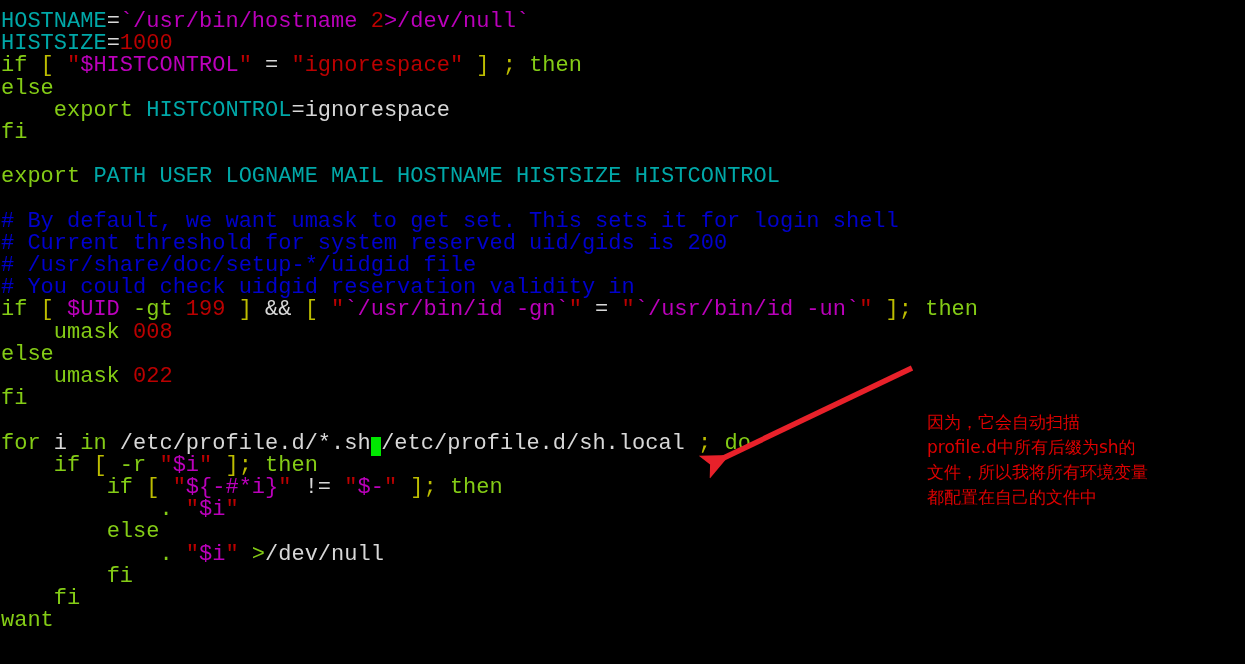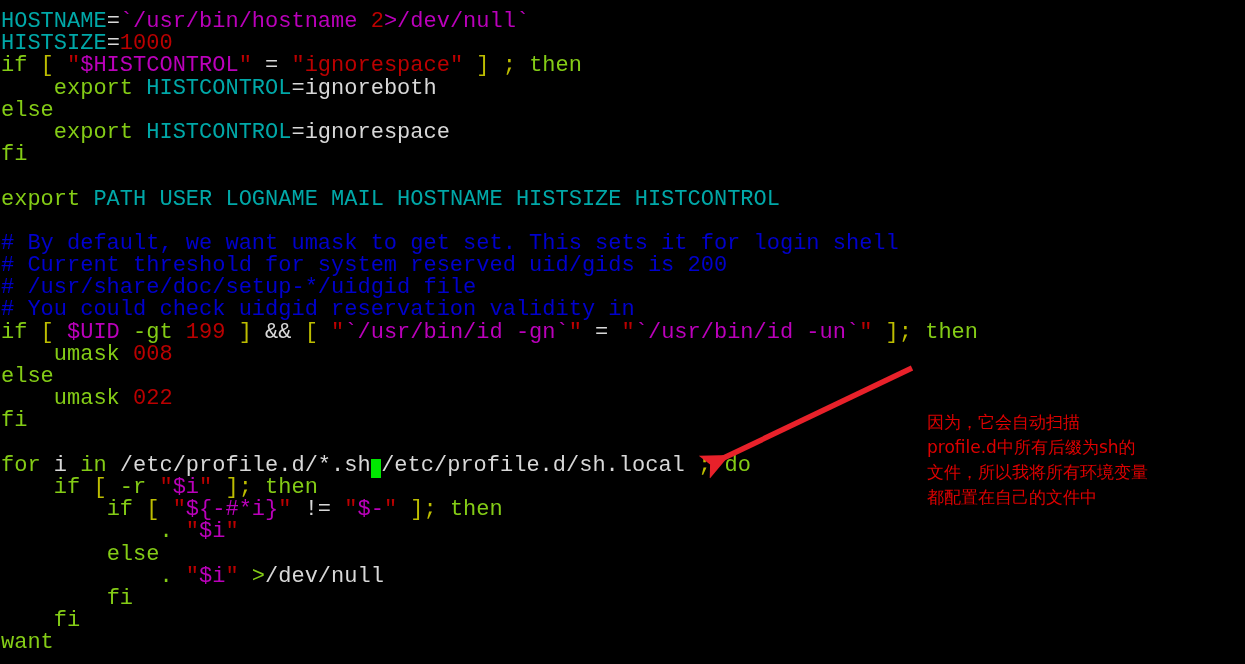--- a/index.html
+++ b/index.html
@@ -93,21 +93,20 @@
   }
 </style>
 </head>
 <body>
 
 <div id="terminal">
   <div class="code-area" id="code-area">
       <div class="line"><span class="t-ident">HOSTNAME</span><span class="t-op">=</span><span class="t-preproc">`/usr/bin/hostname </span><span class="t-const">2</span><span class="t-preproc">&gt;/dev/null`</span></div>
       <div class="line"><span class="t-ident">HISTSIZE</span><span class="t-op">=</span><span class="t-const">1000</span></div>
       <div class="line"><span class="t-stmt">if</span><span class="t-plain"> </span><span class="t-special">[</span><span class="t-plain"> </span><span class="t-const">"</span><span class="t-preproc">$HISTCONTROL</span><span class="t-const">"</span><span class="t-op"> = </span><span class="t-const">"ignorespace"</span><span class="t-plain"> </span><span class="t-special">]</span><span class="t-plain"> </span><span class="t-special">;</span><span class="t-plain"> </span><span class="t-stmt">then</span></div>
-      <div class="line"><span class="t-plain">    </span><span class="t-stmt">export</span><span class="t-plain"> </span><span class="t-ident">HISTCONTROL</span><span class="t-plain">=ignoreboth</span></div>
       <div class="line"><span class="t-stmt">else</span></div>
       <div class="line"><span class="t-plain">    </span><span class="t-stmt">export</span><span class="t-plain"> </span><span class="t-ident">HISTCONTROL</span><span class="t-plain">=ignorespace</span></div>
       <div class="line"><span class="t-stmt">fi</span></div>
       <div class="line">&nbsp;</div>
       <div class="line"><span class="t-stmt">export</span><span class="t-plain"> </span><span class="t-ident">PATH USER LOGNAME MAIL HOSTNAME HISTSIZE HISTCONTROL</span></div>
       <div class="line">&nbsp;</div>
       <div class="line"><span class="t-comment"># By default, we want umask to get set. This sets it for login shell</span></div>
       <div class="line"><span class="t-comment"># Current threshold for system reserved uid/gids is 200</span></div>
       <div class="line"><span class="t-comment"># /usr/share/doc/setup-*/uidgid file</span></div>
       <div class="line"><span class="t-comment"># You could check uidgid reservation validity in</span></div>

